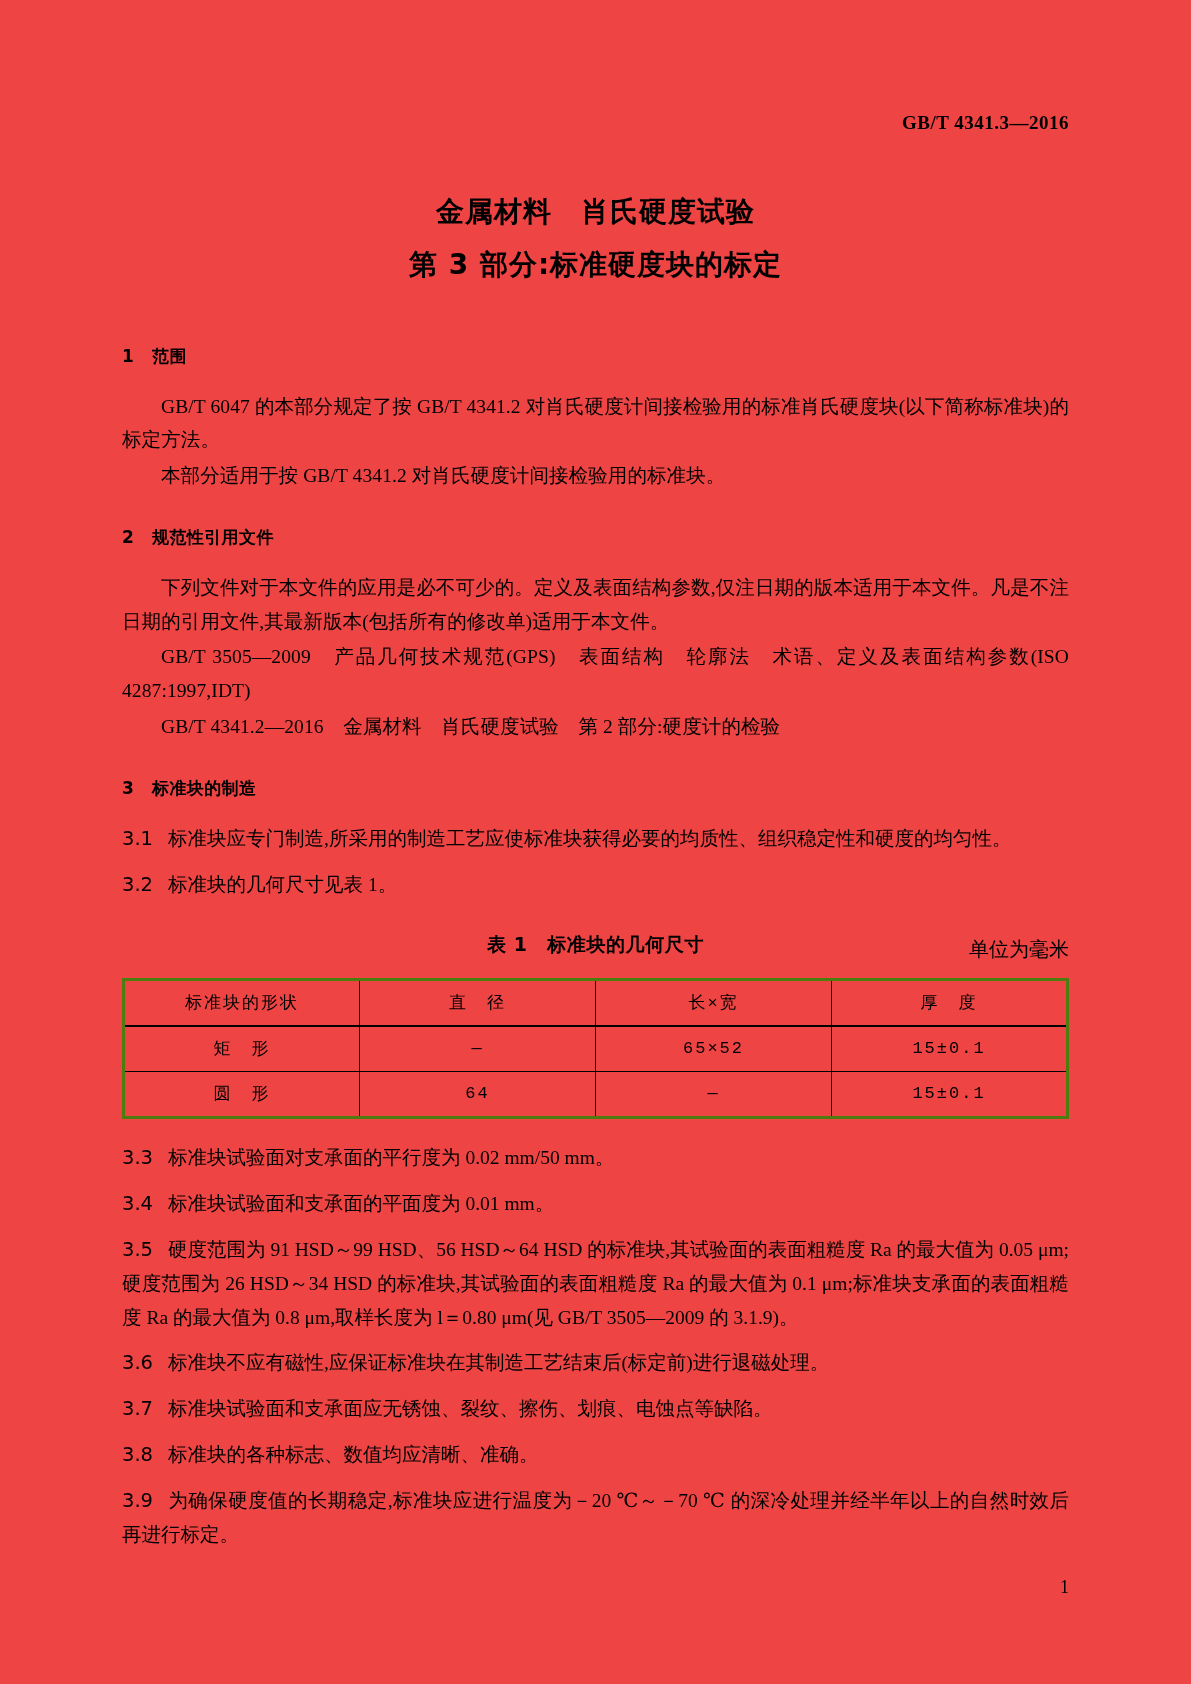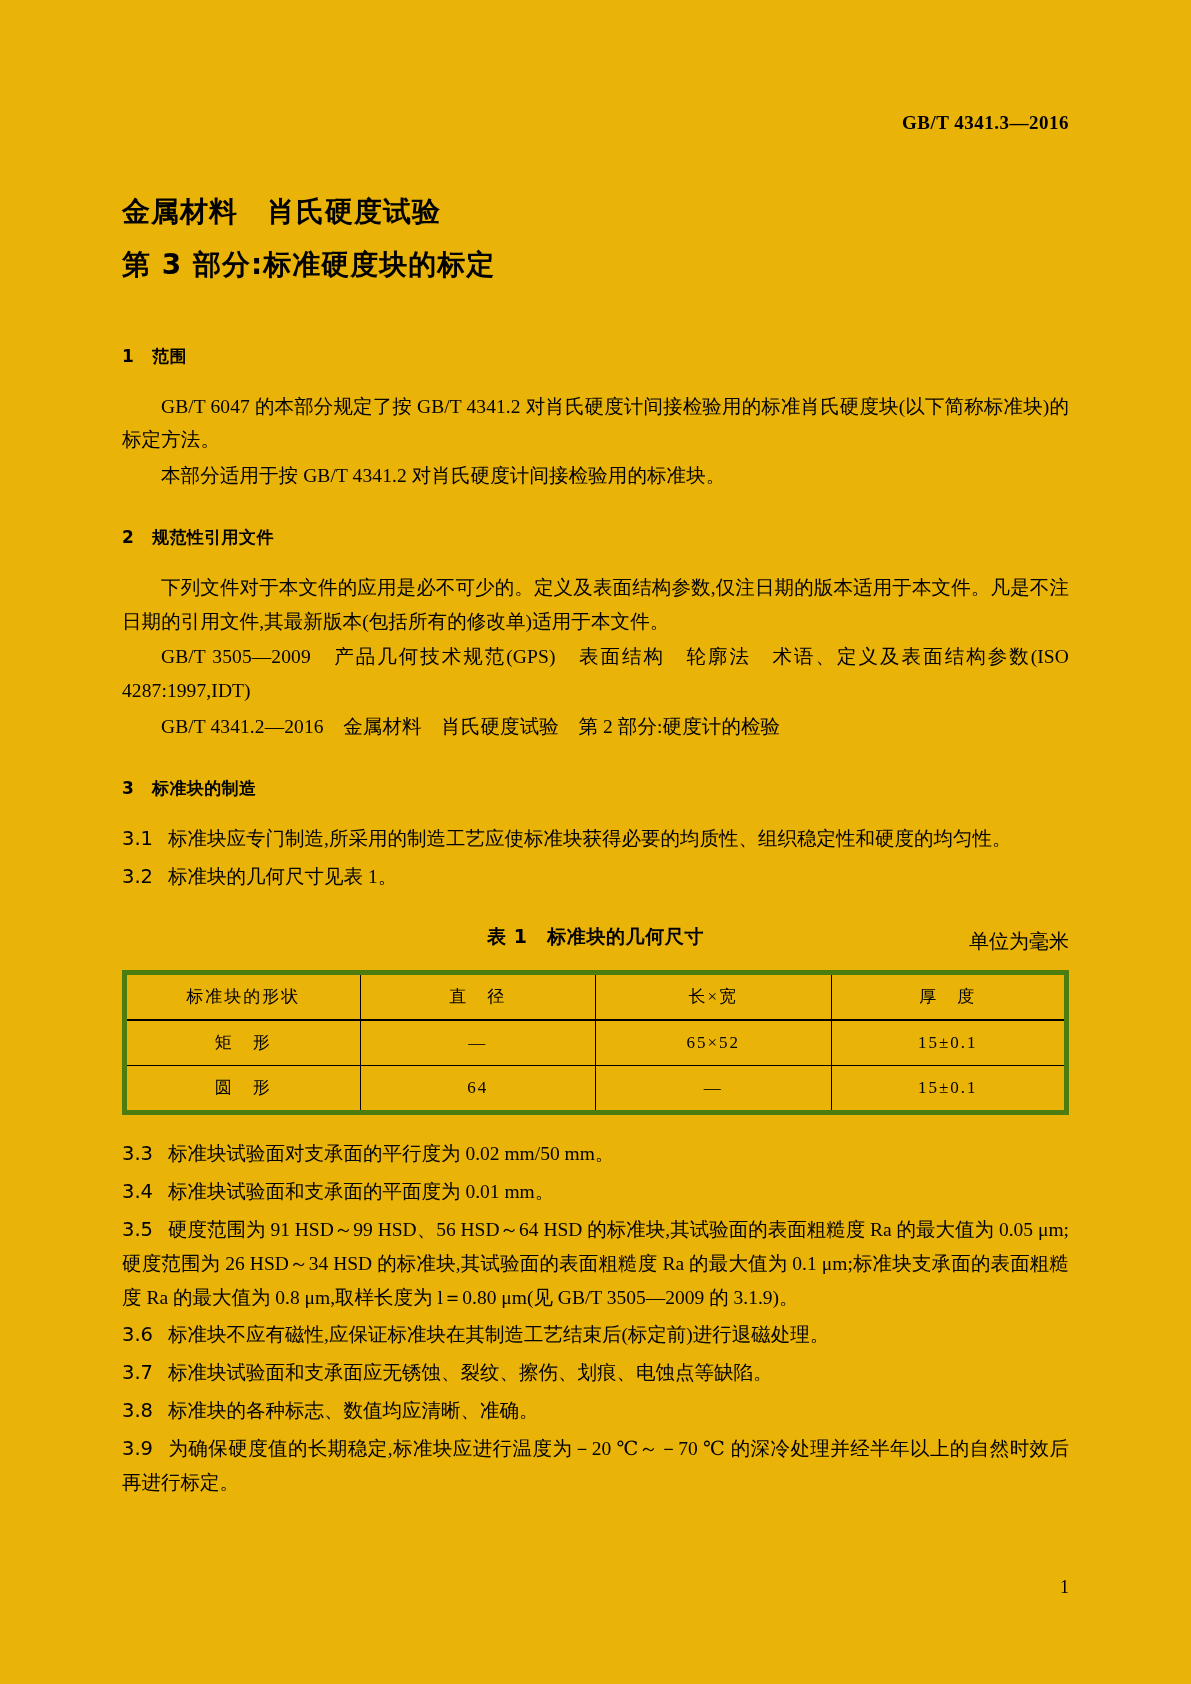--- a/index.html
+++ b/index.html
@@ -8,21 +8,21 @@
     background: #ffffff;
   }
   body {
     font-family: "Liberation Serif", "DejaVu Serif", serif;
     color: #000000;
   }
   .page {
     position: relative;
     width: 1191px;
     height: 1684px;
-    background: #eab308;
+    background: #ef4444;
     box-sizing: border-box;
     padding: 0;
     overflow: hidden;
   }
 
   
   .header {
     position: absolute;
     top: 112px;
     left: 0;
@@ -37,21 +37,21 @@
   
   .content {
     position: absolute;
     left: 122px;
     right: 122px;
     top: 190px;
   }
 
   
   .doc-title {
-    text-align: left;
+    text-align: center;
     font-family: "DejaVu Sans", "Liberation Sans", sans-serif;
     font-weight: bold;
     font-size: 28px;
     line-height: 1.55;
     letter-spacing: 1px;
     margin: 0 0 58px 0;
   }
   .doc-title .line2 {
     display: block;
     margin-top: 10px;
@@ -78,21 +78,21 @@
     text-align: justify;
     text-justify: inter-ideograph;
     letter-spacing: 0.1px;
   }
   p.indent { text-indent: 2em; }
 
   
   p.sub {
     font-size: 19.5px;
     line-height: 1.74;
-    margin: 4px 0 3px 0;
+    margin: 12px 0 3px 0;
     text-align: justify;
     text-justify: inter-ideograph;
     padding-left: 0;
   }
   p.sub .sn {
     font-family: "DejaVu Sans", "Liberation Sans", sans-serif;
     font-weight: normal;
     display: inline-block;
     min-width: 46px;
   }
@@ -127,21 +127,22 @@
     border: 1px solid #000000;
     text-align: center;
     font-weight: normal;
     height: 42px;
     letter-spacing: 2px;
   }
   table.dims thead td {
     border-bottom: 2px solid #000;
   }
   table.dims {
-    border: 5px solid #4d7c0f;
+    border: 3px solid #4d7c0f;
+    font-family: Liberation Mono, monospace;
   }
   table.dims td.col-shape { width: 25%; }
   table.dims td.col-dia   { width: 25%; }
   table.dims td.col-lw    { width: 25%; }
   table.dims td.col-th    { width: 25%; }
 
   
   .page-number {
     position: absolute;
     bottom: 86px;

